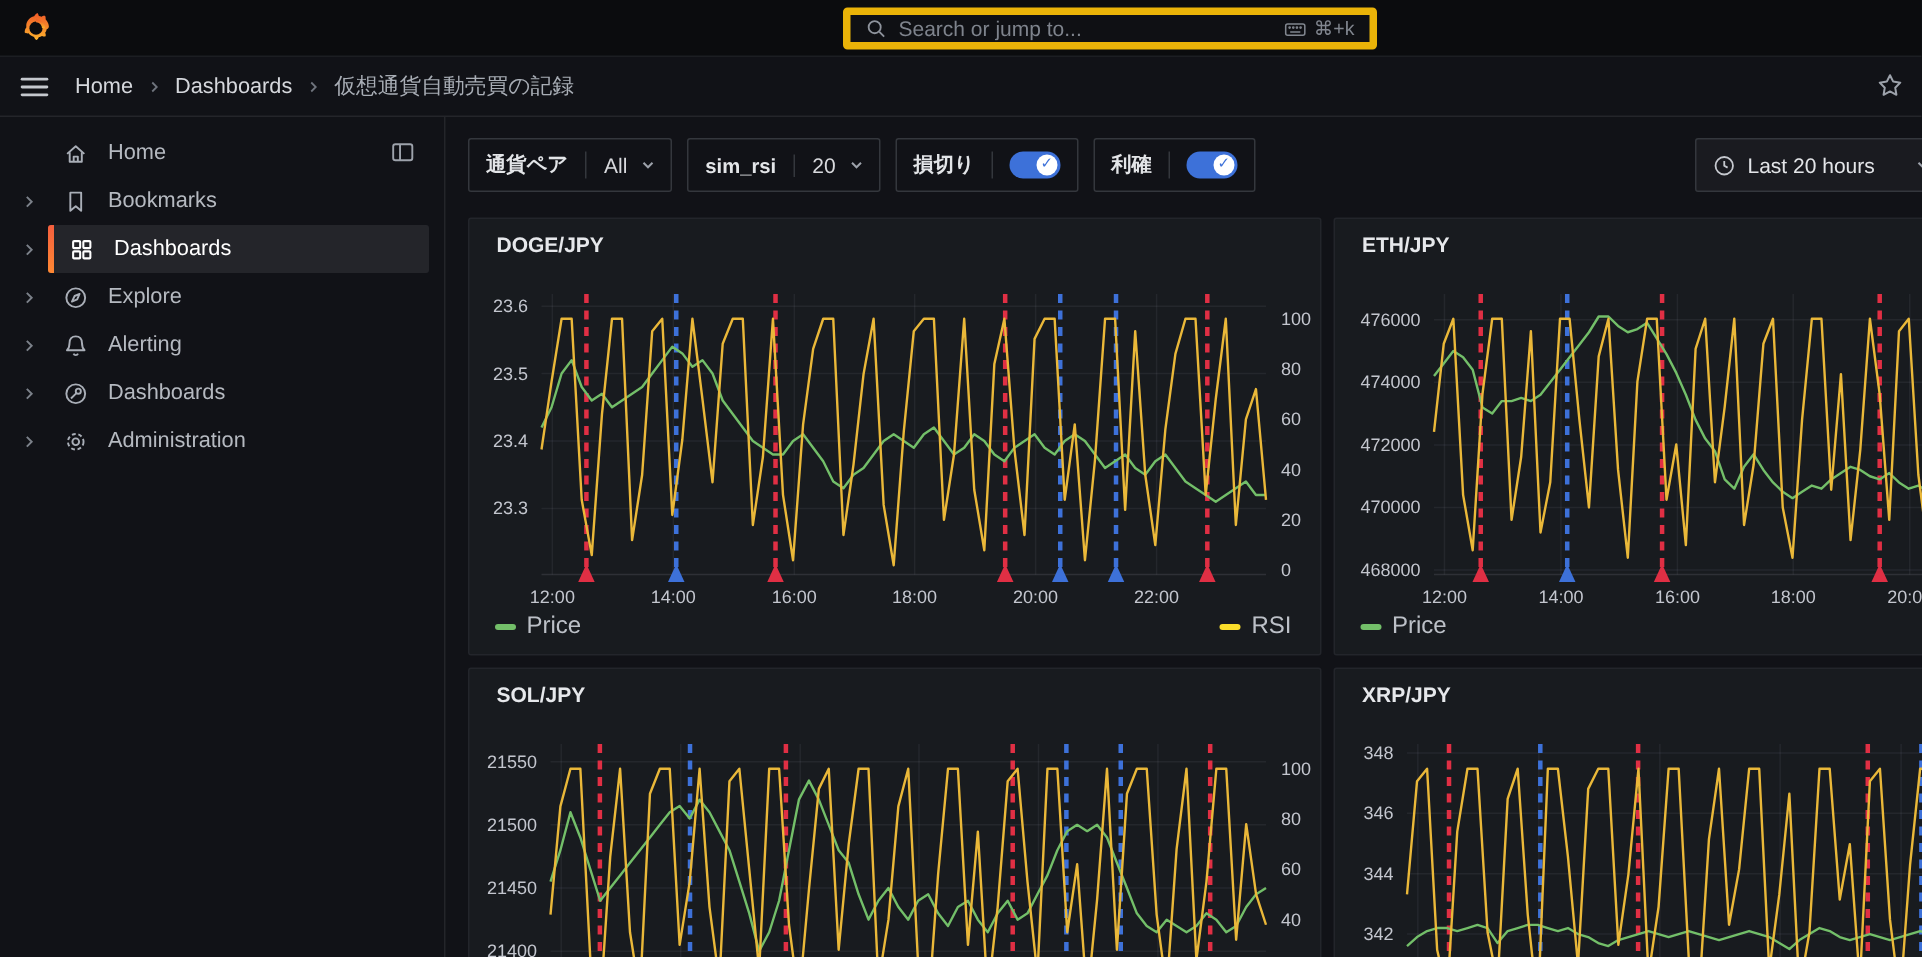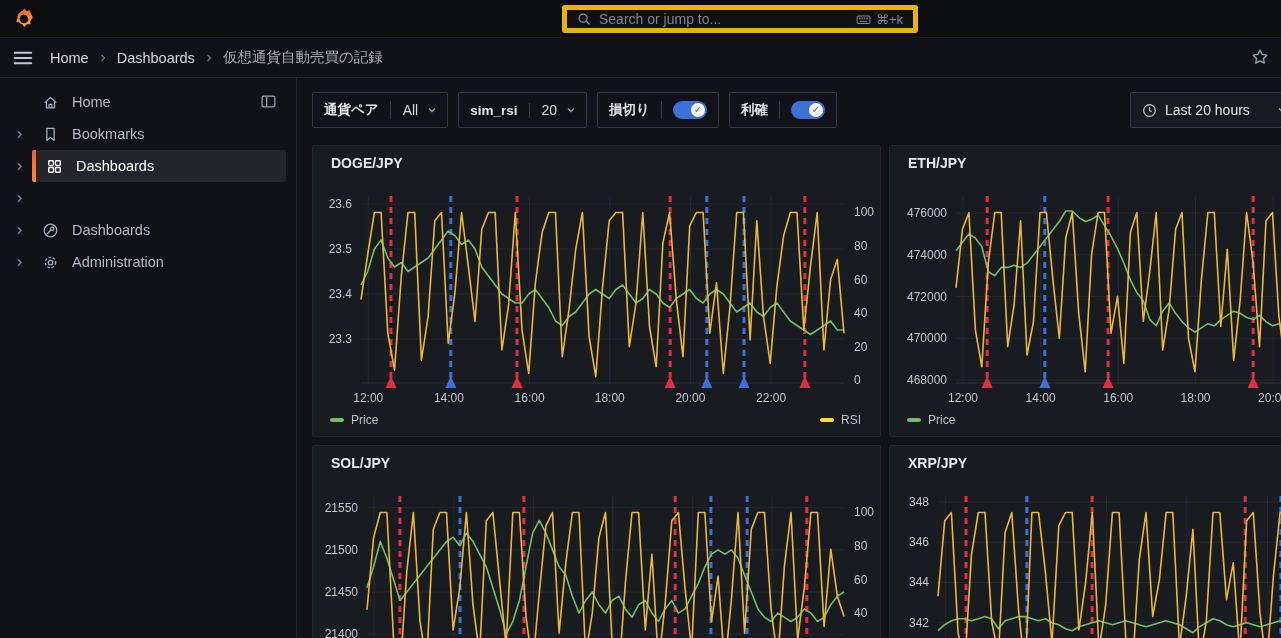--- a/index.html
+++ b/index.html
@@ -66,21 +66,21 @@
   .tp-clock { width:15px; height:15px; color:#c5c8ce; }
 
   
   .panel { position:absolute; width:569px; height:292px; background:#181B1F;
     border:1px solid #23252b; border-radius:2px; }
   .panel-title { position:absolute; left:18px; top:9px; font-size:14px; font-weight:600;
     color:#e6e8eb; cursor:pointer;text-align:center; }
   .panel svg.chart { position:absolute; left:0; top:46px; overflow:visible; }
   .legend { position:absolute; left:17px; right:19px; bottom:9px; display:flex;
     justify-content:space-between; align-items:center; }
-  .legend-item { display:flex; align-items:center; gap:7px; font-size:12px; color:#bcc0c7; cursor:pointer; }
+  .legend-item { display:flex; align-items:center; gap:7px; font-size:16px; color:#bcc0c7; cursor:pointer; }
   .legend-swatch { width:14px; height:4px; border-radius:2px; display:inline-block; }
 
   text.tick { font-family:"Liberation Sans","DejaVu Sans",sans-serif; font-size:12px; fill:#c3c6ce; }
 </style>
 </head>
 <body>
 
 <header class="topnav">
   <span class="logo">
     <svg viewBox="0 0 24 24" width="24" height="24">
@@ -195,20 +195,45 @@
         </span>
         <span class="side-label">Dashboards</span>
       </div>
     </div>
     <div class="side-item">
       <span class="side-chevron">
         <svg viewBox="0 0 16 16" width="13" height="13" fill="none" stroke="currentColor" stroke-width="1.6">
           <path d="M6 4l4 4-4 4"></path>
         </svg>
       </span>
+      <div class="side-body">
+        <span class="side-icon">
+          <svg viewBox="0 0 16 16" width="17" height="17" fill="none" stroke="currentColor" stroke-width="1.2">
+            <circle cx="8" cy="8" r="5.9"></circle>
+            <path d="M10.4 5.6L7.3 6.9 5.6 10.4l3.3-1.4z" stroke-linejoin="round"></path>
+          </svg>
+        </span>
+        <span class="side-label">Explore</span>
+      </div>
+    </div>
+    <div class="side-item">
+      <span class="side-chevron">
+        <svg viewBox="0 0 16 16" width="13" height="13" fill="none" stroke="currentColor" stroke-width="1.6">
+          <path d="M6 4l4 4-4 4"></path>
+        </svg>
+      </span>
+      <div class="side-body">
+        <span class="side-icon">
+          <svg viewBox="0 0 16 16" width="17" height="17" fill="none" stroke="currentColor" stroke-width="1.2" stroke-linejoin="round">
+            <path d="M8 2.1c-2.5 0-3.9 1.8-3.9 4.1 0 2.8-.9 3.9-1.6 4.6h11c-.7-.7-1.6-1.8-1.6-4.6 0-2.3-1.4-4.1-3.9-4.1z"></path>
+            <path d="M6.6 12.9a1.5 1.5 0 0 0 2.8 0"></path>
+          </svg>
+        </span>
+        <span class="side-label">Alerting</span>
+      </div>
     </div>
     <div class="side-item">
       <span class="side-chevron">
         <svg viewBox="0 0 16 16" width="13" height="13" fill="none" stroke="currentColor" stroke-width="1.6">
           <path d="M6 4l4 4-4 4"></path>
         </svg>
       </span>
       <div class="side-body">
         <span class="side-icon">
           <svg viewBox="0 0 16 16" width="17" height="17" fill="none" stroke="currentColor" stroke-width="1.2">

